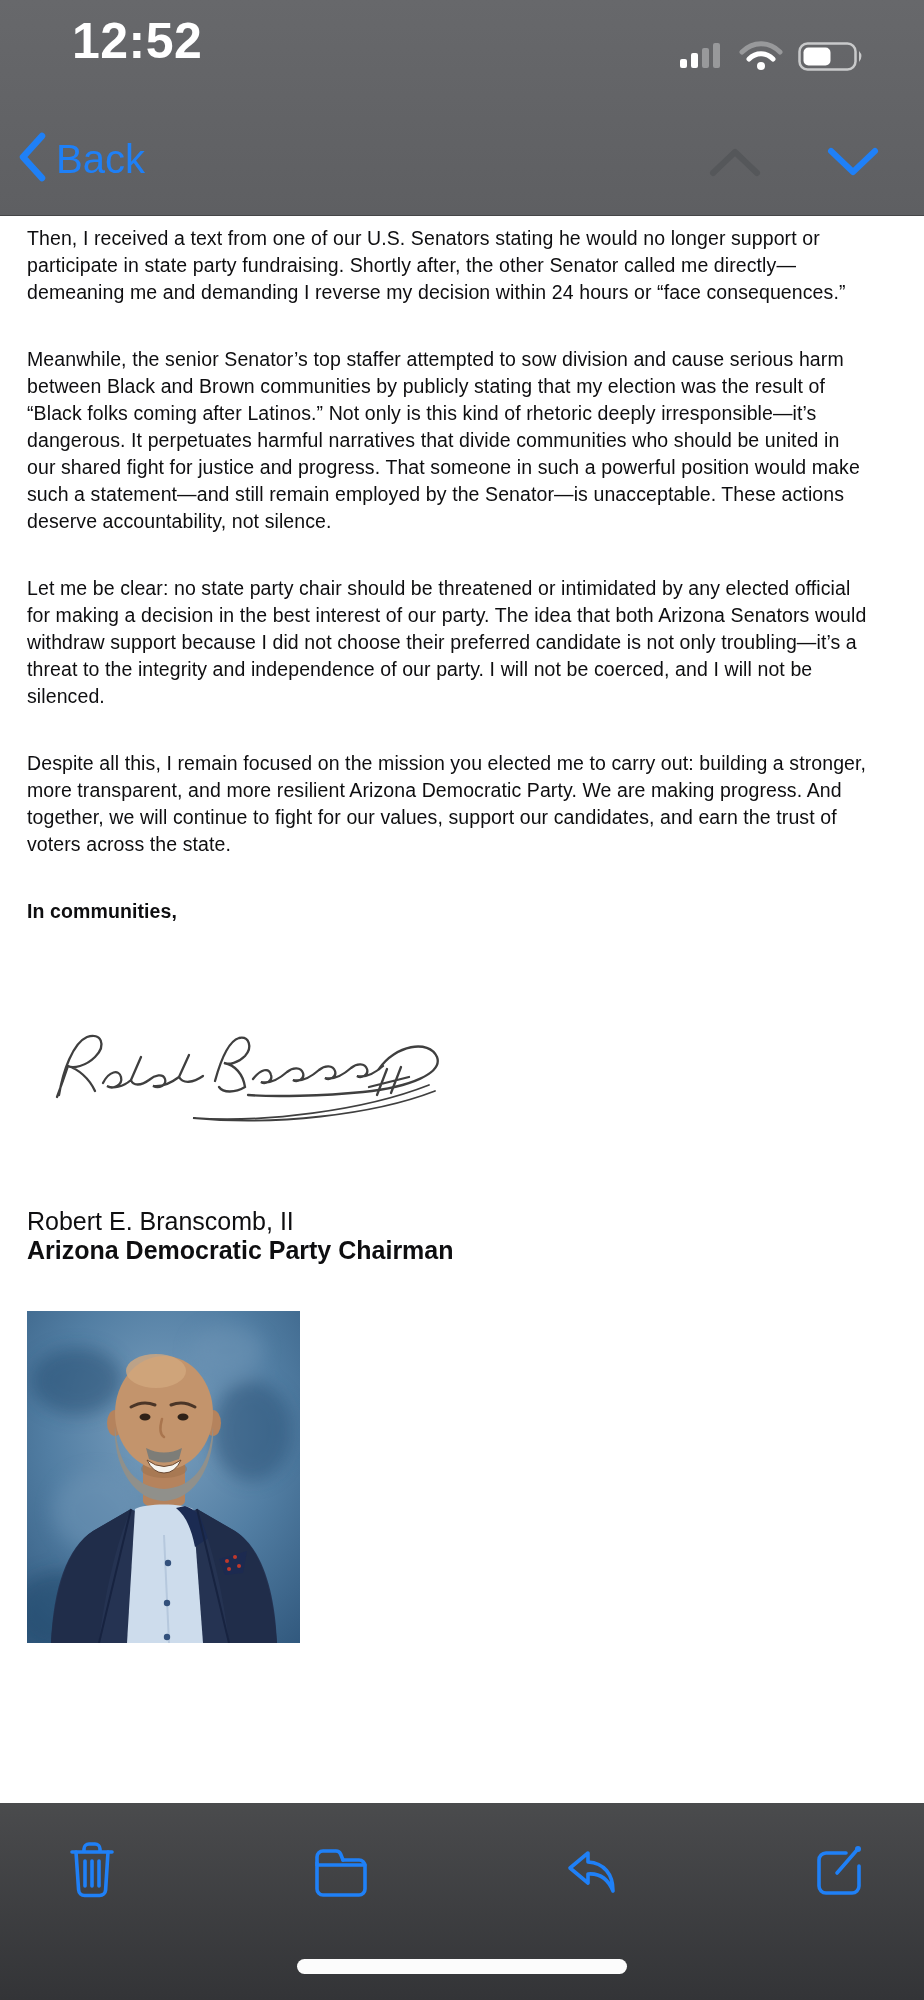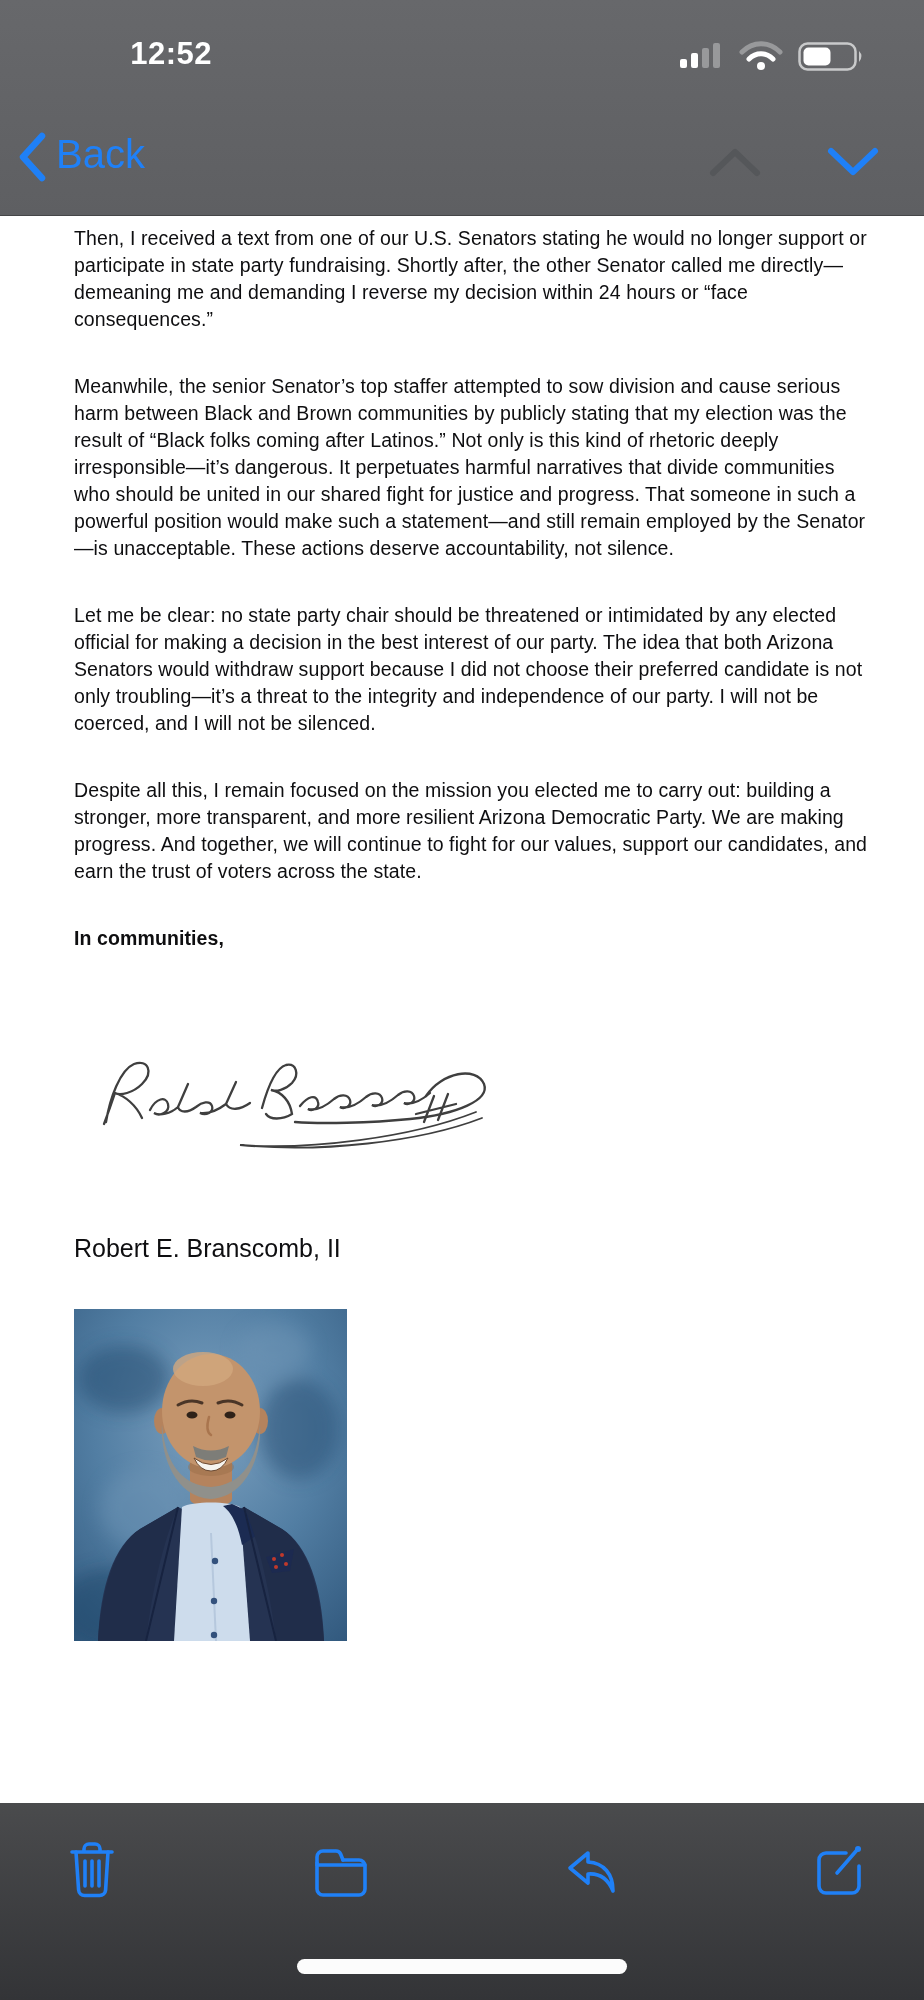--- a/index.html
+++ b/index.html
@@ -17,35 +17,35 @@
     font-family:"Liberation Sans","DejaVu Sans",sans-serif;
   }
   
   .topbar{
     position:absolute;top:0;left:0;width:924px;height:216px;
     background:linear-gradient(#67686b,#5e5f62);
     border-bottom:1px solid #454648;
     z-index:5;
   }
   .status-time{
-    position:absolute;left:72px;top:36px;width:140px;
-    color:#fff;font-size:31px;font-weight:bold;letter-spacing:.5px;text-align:right;
+    position:absolute;left:72px;top:12px;width:140px;
+    color:#fff;font-size:50px;font-weight:bold;letter-spacing:.5px;text-align:left;
   }
   .status-icons{position:absolute;right:58px;top:40px;display:flex;align-items:center;gap:14px;}
   .back-btn{
-    position:absolute;left:18px;top:132px;display:flex;align-items:flex-start;gap:10px;
+    position:absolute;left:18px;top:132px;display:flex;align-items:flex-end;gap:10px;
     background:none;border:none;cursor:pointer;color:var(--accent_blue);
     font-family:inherit;font-size:40px;
   }
   .msg-nav{position:absolute;right:40px;top:142px;display:flex;gap:56px;}
   .msg-nav button{background:none;border:none;cursor:pointer;padding:4px;}
   
   .email-body{
     position:absolute;top:216px;left:0;width:924px;height:1588px;
-    background:#fff;padding:9px 54px 0 74px;overflow:hidden;
+    background:#fff;padding:9px 54px 0 27px;overflow:hidden;
   }
   .email-body p{
     font-size:19.5px;line-height:27px;color:#0e0e10;margin:0 0 40px 0;letter-spacing:.1px;
   }
   .closing{font-weight:bold;}
   .signature{display:block;margin:52px 0 0 16px;}
   .sender{margin-top:62px;font-size:25px;line-height:29px;color:#0e0e10;}
   .sender-title{font-weight:bold;}
   .portrait{display:block;margin-top:46px;}
   
@@ -127,20 +127,21 @@
         <path d="M172,104 C178,82 186,64 196,61 C206,59 210,70 202,79 C195,86 186,88 181,86 C192,88 200,97 202,110 C192,116 180,116 176,110"></path>
         <path d="M210,102 C218,92 226,90 228,98 C230,104 222,108 218,105 C226,107 236,102 244,95 C250,90 258,90 260,96 C262,102 254,106 250,103 C258,105 268,100 276,93 C282,88 290,88 292,94 C294,100 286,104 282,101 C290,103 300,98 308,91 C314,86 322,86 324,92 C326,98 318,102 314,99 C322,101 332,96 340,89"></path>
         <path d="M336,92 C352,68 386,62 394,80 C400,96 368,110 320,115 C280,119 230,120 205,118"></path>
         <path d="M344,92 L334,118 M358,90 L348,116 M326,110 L366,100"></path>
         <path d="M386,108 C320,134 220,146 150,141 C230,149 330,138 392,114" stroke-width="1.8"></path>
       </g>
     </svg>
 
     <div class="sender">
       <div>Robert E. Branscomb, II</div>
+      <div class="sender-title">Arizona Democratic Party Chairman</div>
     </div>
 
     <svg class="portrait" width="273" height="332" viewBox="0 0 273 332">
       <defs>
         <radialGradient id="pg" cx="0.5" cy="0.35" r="0.85">
           <stop offset="0" stop-color="#7ba0bf"></stop>
           <stop offset="0.5" stop-color="#527ea3"></stop>
           <stop offset="1" stop-color="#2f567b"></stop>
         </radialGradient>
         <filter id="soft" x="-40%" y="-40%" width="180%" height="180%">

